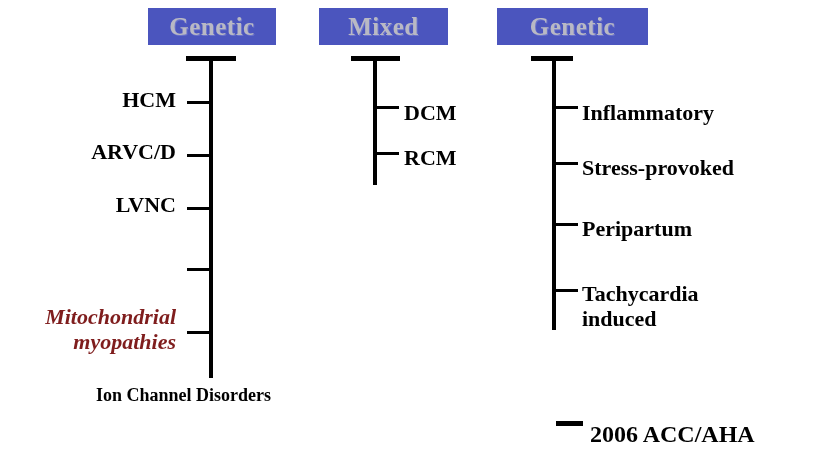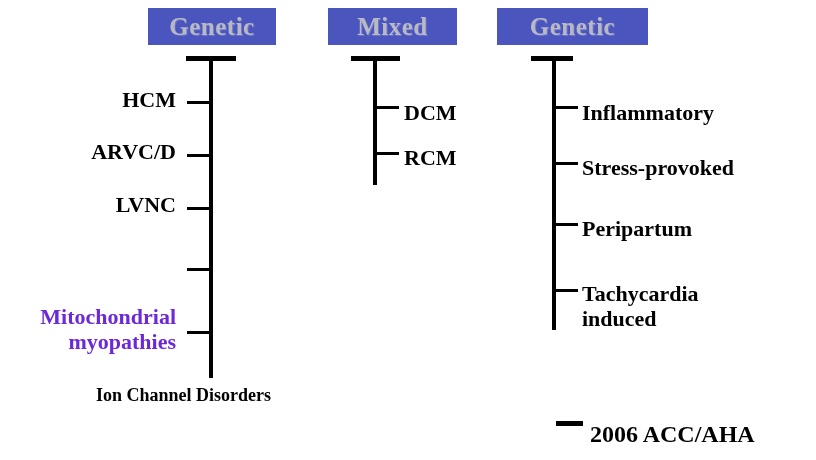--- a/index.html
+++ b/index.html
@@ -26,21 +26,21 @@
     color: #B9B9C4;
     font-weight: bold;
     font-size: 25px;
     letter-spacing: 0.5px;
     display: flex;
     align-items: center;
     justify-content: center;
     text-shadow: 1px 1px 0 #6b73cb;
   }
   #box-genetic  { left: 148px; top: 8px; width: 128px; height: 37px; }
-  #box-mixed    { left: 328px; top: 8px; width: 129px; height: 37px; }
+  #box-mixed    { left: 319px; top: 8px; width: 129px; height: 37px; }
   #box-acquired { left: 497px; top: 8px; width: 151px; height: 37px; }
 
   
   .spine {
     position: absolute;
     background: #000000;
     width: 4px;
   }
   .cap {
     position: absolute;
@@ -78,21 +78,21 @@
     white-space: pre-line;
   }
   .label-left {
     text-align: right;
     right: 640px;   
   }
   .label-right {
     text-align: left;
     margin-top: 8px;
   }
-  .label.red { color: #6d28d9; }
+  .label.red { color: #7f1d1d; font-style: italic; }
 
   
   #lbl-hcm        { top: 88px; margin-left: 13px;  }
   #lbl-arvcd      { top: 140px; }
   #lbl-lvnc       { top: 193px; }
   #lbl-conduction { top: 240px; }
   #lbl-mito       { top: 305px; }
 
   
   #lbl-ion {

